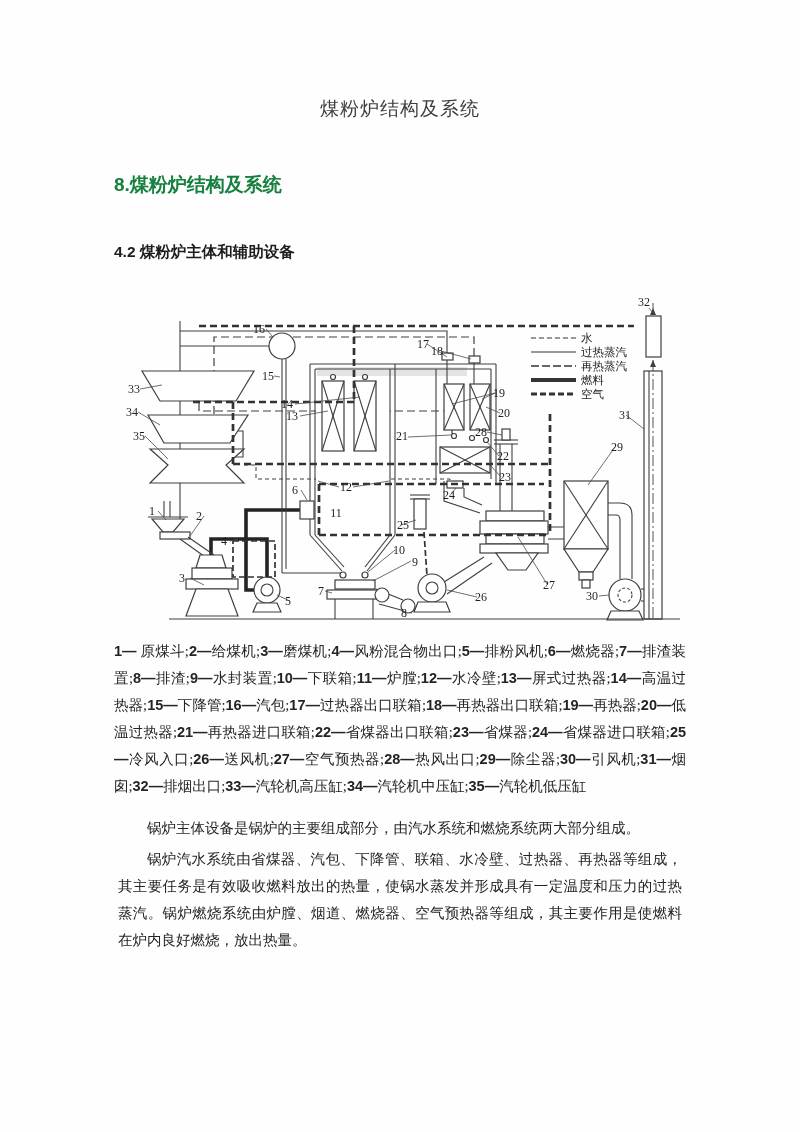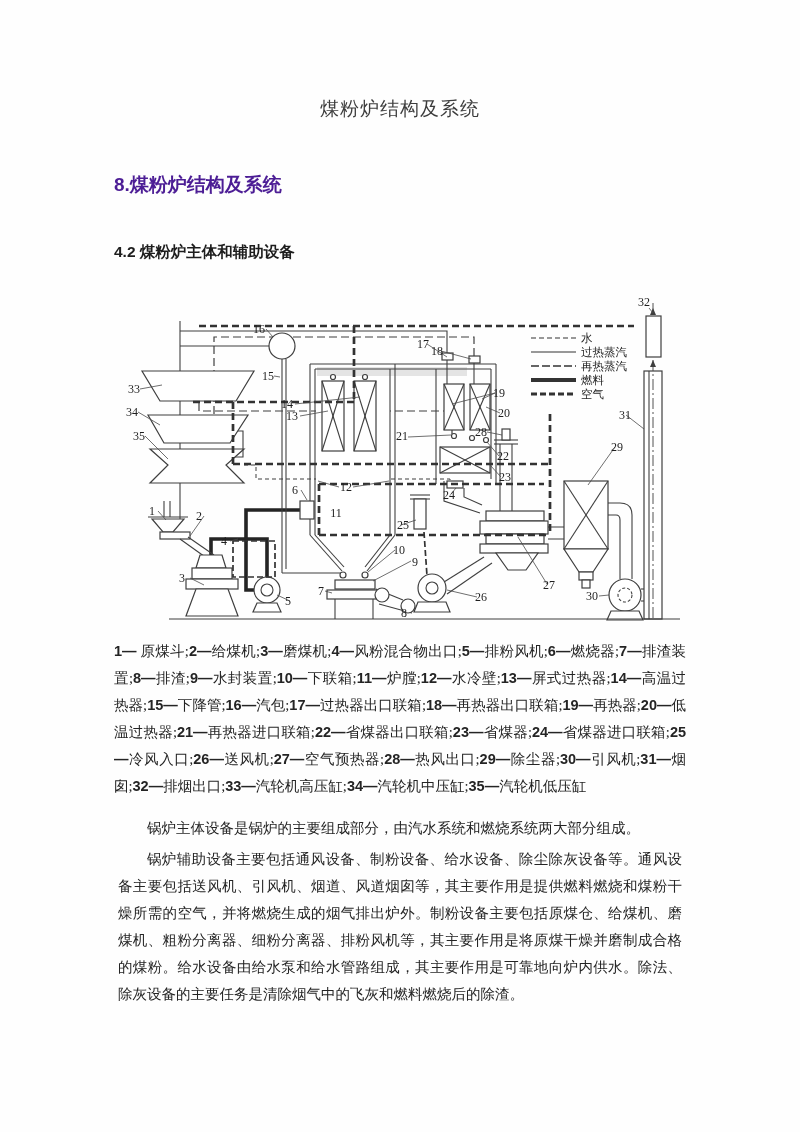--- a/index.html
+++ b/index.html
@@ -7,21 +7,21 @@
     width:800px;height:1132px;overflow:hidden;position:relative;
     background:#fefefe;color:#2a2a2a;
     font-family:"Liberation Serif","DejaVu Serif",serif;
   }
   .content{padding:0 114px;}
   .doc-title{
     margin:0;padding-top:96px;text-align:center;
     font-size:19px;font-weight:400;color:#3c3c3c;letter-spacing:1px;
   }
   .h1{
-    margin:0;margin-top:50px;font-size:19px;font-weight:700;color:#4c1d95;
+    margin:0;margin-top:50px;font-size:19px;font-weight:700;color:#15803d;
     font-family:"Liberation Sans","DejaVu Sans",sans-serif;
   }
   .h2{
     margin:0;margin-top:44px;font-size:15.5px;font-weight:700;color:#1d1d1d;
     font-family:"Liberation Sans","DejaVu Sans",sans-serif;
   }
   .figure-wrap{margin-top:26px;width:572px;height:340px;}
   .caption{
     margin:9px 0 0 0;font-size:14.5px;line-height:27px;text-align:justify;color:#242424;
   }
@@ -335,16 +335,16 @@
             <text x="467" y="95" class="lg">燃料</text>
             <line x1="417" x2="462" y1="105" y2="105" stroke="#333" stroke-width="3" stroke-dasharray="6 3"></line>
             <text x="467" y="109" class="lg">空气</text>
           </g>
       </svg>
     </div>
 
     <p class="caption"><b>1—</b> 原煤斗;<b>2—</b>给煤机;<b>3—</b>磨煤机;<b>4—</b>风粉混合物出口;<b>5—</b>排粉风机;<b>6—</b>燃烧器;<b>7—</b>排渣装置;<b>8—</b>排渣;<b>9—</b>水封装置;<b>10—</b>下联箱;<b>11—</b>炉膛;<b>12—</b>水冷壁;<b>13—</b>屏式过热器;<b>14—</b>高温过热器;<b>15—</b>下降管;<b>16—</b>汽包;<b>17—</b>过热器出口联箱;<b>18—</b>再热器出口联箱;<b>19—</b>再热器;<b>20—</b>低温过热器;<b>21—</b>再热器进口联箱;<b>22—</b>省煤器出口联箱;<b>23—</b>省煤器;<b>24—</b>省煤器进口联箱;<b>25—</b>冷风入口;<b>26—</b>送风机;<b>27—</b>空气预热器;<b>28—</b>热风出口;<b>29—</b>除尘器;<b>30—</b>引风机;<b>31—</b>烟囱;<b>32—</b>排烟出口;<b>33—</b>汽轮机高压缸;<b>34—</b>汽轮机中压缸;<b>35—</b>汽轮机低压缸</p>
 
     <p class="body-par first">锅炉主体设备是锅炉的主要组成部分，由汽水系统和燃烧系统两大部分组成。</p>
-    <p class="body-par">锅炉辅助设备主要包括通风设备、制粉设备、给水设备、除尘除灰设备等。通风设备主要包括送风机、引风机、烟道、风道烟囱等，其主要作用是提供燃料燃烧和煤粉干燥所需的空气，并将燃烧生成的烟气排出炉外。制粉设备主要包括原煤仓、给煤机、磨煤机、粗粉分离器、细粉分离器、排粉风机等，其主要作用是将原煤干燥并磨制成合格的煤粉。给水设备由给水泵和给水管路组成，其主要作用是可靠地向炉内供水。除法、除灰设备的主要任务是清除烟气中的飞灰和燃料燃烧后的除渣。</p>
+    <p class="body-par">锅炉汽水系统由省煤器、汽包、下降管、联箱、水冷壁、过热器、再热器等组成，其主要任务是有效吸收燃料放出的热量，使锅水蒸发并形成具有一定温度和压力的过热蒸汽。锅炉燃烧系统由炉膛、烟道、燃烧器、空气预热器等组成，其主要作用是使燃料在炉内良好燃烧，放出热量。</p>
 
   </div>
 </div>
 
 </body></html>

